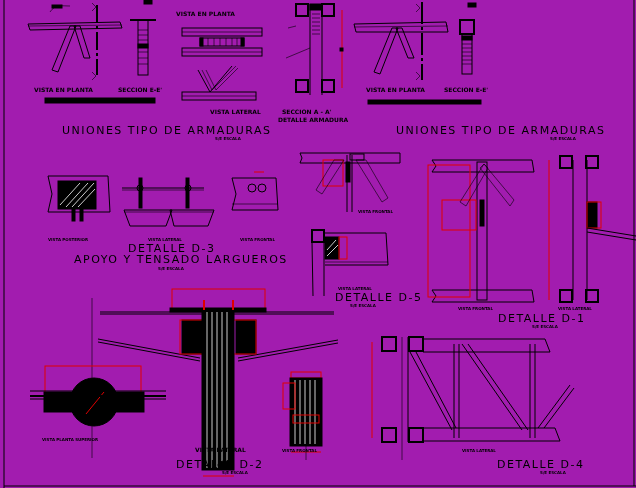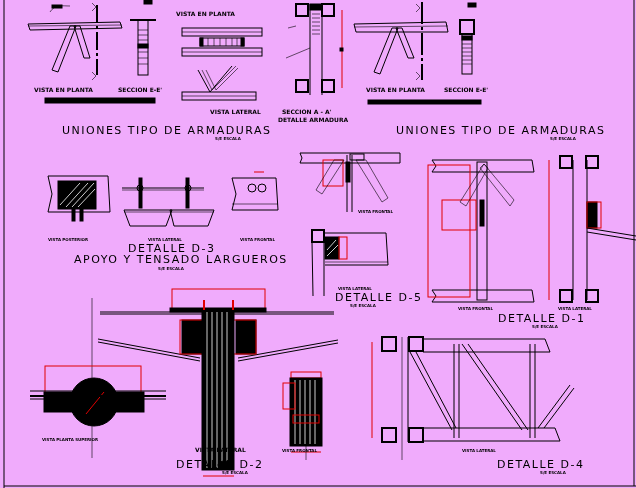--- a/index.html
+++ b/index.html
@@ -1,16 +1,16 @@
 <!DOCTYPE html>
 <html><head>
 <meta charset="utf-8">
 <style>
   html,body{margin:0;padding:0;background:#fff;}
-  #sheet{position:relative;width:636px;height:488px;overflow:hidden;background:#f0abfc;}
+  #sheet{position:relative;width:636px;height:488px;overflow:hidden;background:#a21caf;}
   svg{position:absolute;left:0;top:0;}
   .t{font-family:"DejaVu Sans",sans-serif;fill:#000;}
   .lbl{font-size:6px;font-weight:bold;}
   .ttl{font-size:11px;letter-spacing:1.5px;}
   .sub{font-size:4px;font-weight:bold;}
   .k{stroke:#000;fill:none;stroke-width:1;}
   .kt{stroke:#000;fill:none;stroke-width:0.6;}
   .kb{stroke:#000;fill:none;stroke-width:2;}
   .r{stroke:#e00000;fill:none;stroke-width:1;}
   .fillk{fill:#000;stroke:#000;}

